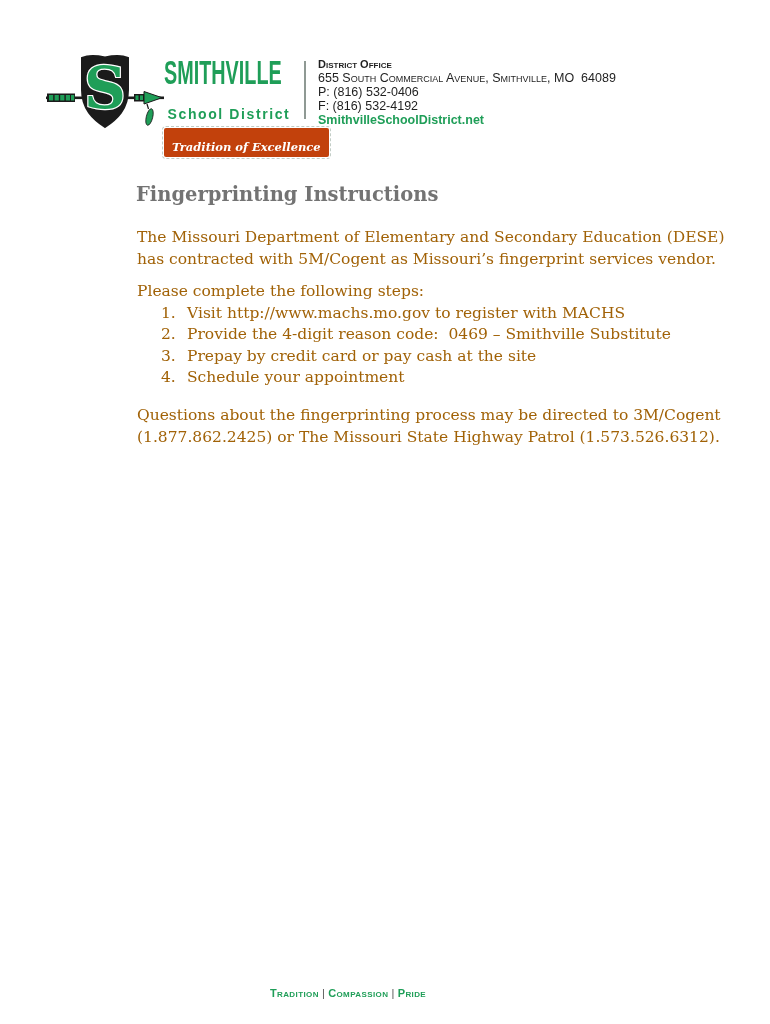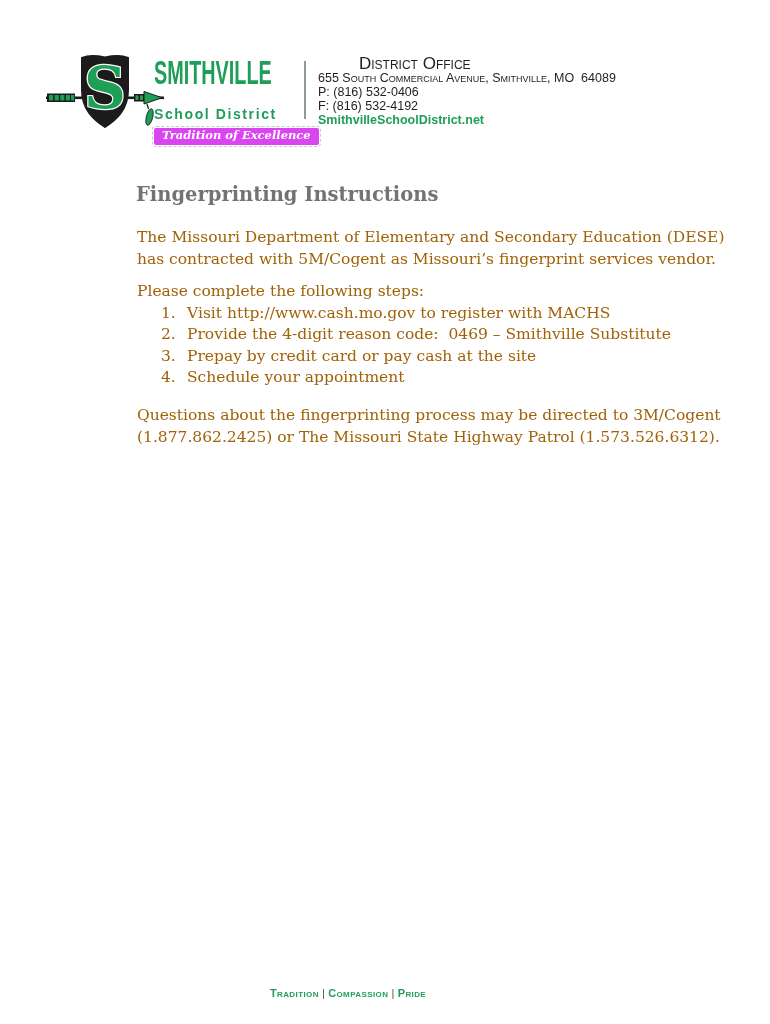--- a/index.html
+++ b/index.html
@@ -2,34 +2,34 @@
 <html><head>
 <meta charset="utf-8">
 <style>
   html,body{margin:0;padding:0;}
   body{width:770px;height:1024px;background:#ffffff;position:relative;overflow:hidden;
        font-family:"DejaVu Serif", serif;color:#262626;}
   #page{position:absolute;inset:0;background:#ffffff;}
 
   
   .logo{position:absolute;left:46px;top:52px;width:118px;height:84px;}
-  .brand{position:absolute;left:154px;top:60px;width:130px;}
+  .brand{position:absolute;left:164px;top:60px;width:130px;text-align:center;}
   .brand-name{color:#1f9e58;font-family:"Liberation Sans",sans-serif;font-weight:bold;
               font-size:33px;line-height:26px;white-space:nowrap;letter-spacing:0px;
               transform:scaleX(0.60);transform-origin:0 0;}
   .brand-sub{color:#1f9e58;font-family:"Liberation Sans",sans-serif;font-weight:bold;
              font-size:14px;line-height:16px;letter-spacing:1.6px;margin-top:20px;white-space:nowrap;}
-  .tagline{display:inline-block;margin-top:6px;background:#d946ef;color:#ffffff;
+  .tagline{display:inline-block;margin-top:6px;background:#c2410c;color:#ffffff;
            font-family:"DejaVu Serif", serif;font-style:italic;font-weight:bold;font-size:11.5px;
-           padding:0 8px 3px 8px;border-radius:2px;outline:1px dashed #c2cdc6;outline-offset:1px;
+           padding:12px 8px 3px 8px;border-radius:2px;outline:1px dashed #c2cdc6;outline-offset:1px;
            white-space:nowrap;}
   .divider{position:absolute;left:304px;top:61px;width:2px;height:58px;background:#8f9994;}
   .office{position:absolute;left:318px;top:57px;font-family:"Liberation Sans",sans-serif;
           font-size:12.5px;line-height:14px;color:#1f1f1f;white-space:nowrap;}
-  .office-heading{font-weight:normal;font-variant:small-caps;font-size:17px;margin-left:41px;}
+  .office-heading{font-weight:bold;font-variant:small-caps;font-size:11px;}
   .office-address{font-variant:small-caps;}
   .office-website{color:#1f9e58;font-weight:bold;cursor:pointer;}
 
   
   .doc-title{position:absolute;left:136px;top:183px;font-size:19.5px;font-weight:bold;color:#737373;
              white-space:nowrap;}
   .para{position:absolute;left:137px;font-size:15.5px;line-height:21.5px;color:#a16207;}
   .para .line{white-space:nowrap;}
   .intro{top:227px;}
   .steps{top:281px;}
@@ -97,21 +97,21 @@
   <div class="para intro">
     <div class="line">The Missouri Department of Elementary and Secondary Education (DESE)</div>
     <div class="line">has contracted with 5M/Cogent as Missouri’s fingerprint services vendor.</div>
   </div>
 
   <div class="para steps">
     <div class="line">Please complete the following steps:</div>
 
     <div class="step-row">
       <span class="step-num">1.</span>
-      <span class="step-text"><span>Visit </span><span class="doc-link">http://www.cash.mo.gov</span><span> to register with MACHS</span></span>
+      <span class="step-text"><span>Visit </span><span class="doc-link">http://www.machs.mo.gov</span><span> to register with MACHS</span></span>
     </div>
 
     <div class="step-row">
       <span class="step-num">2.</span>
       <span class="step-text">Provide the 4-digit reason code:&nbsp; 0469 – Smithville Substitute</span>
     </div>
 
     <div class="step-row">
       <span class="step-num">3.</span>
       <span class="step-text">Prepay by credit card or pay cash at the site</span>

